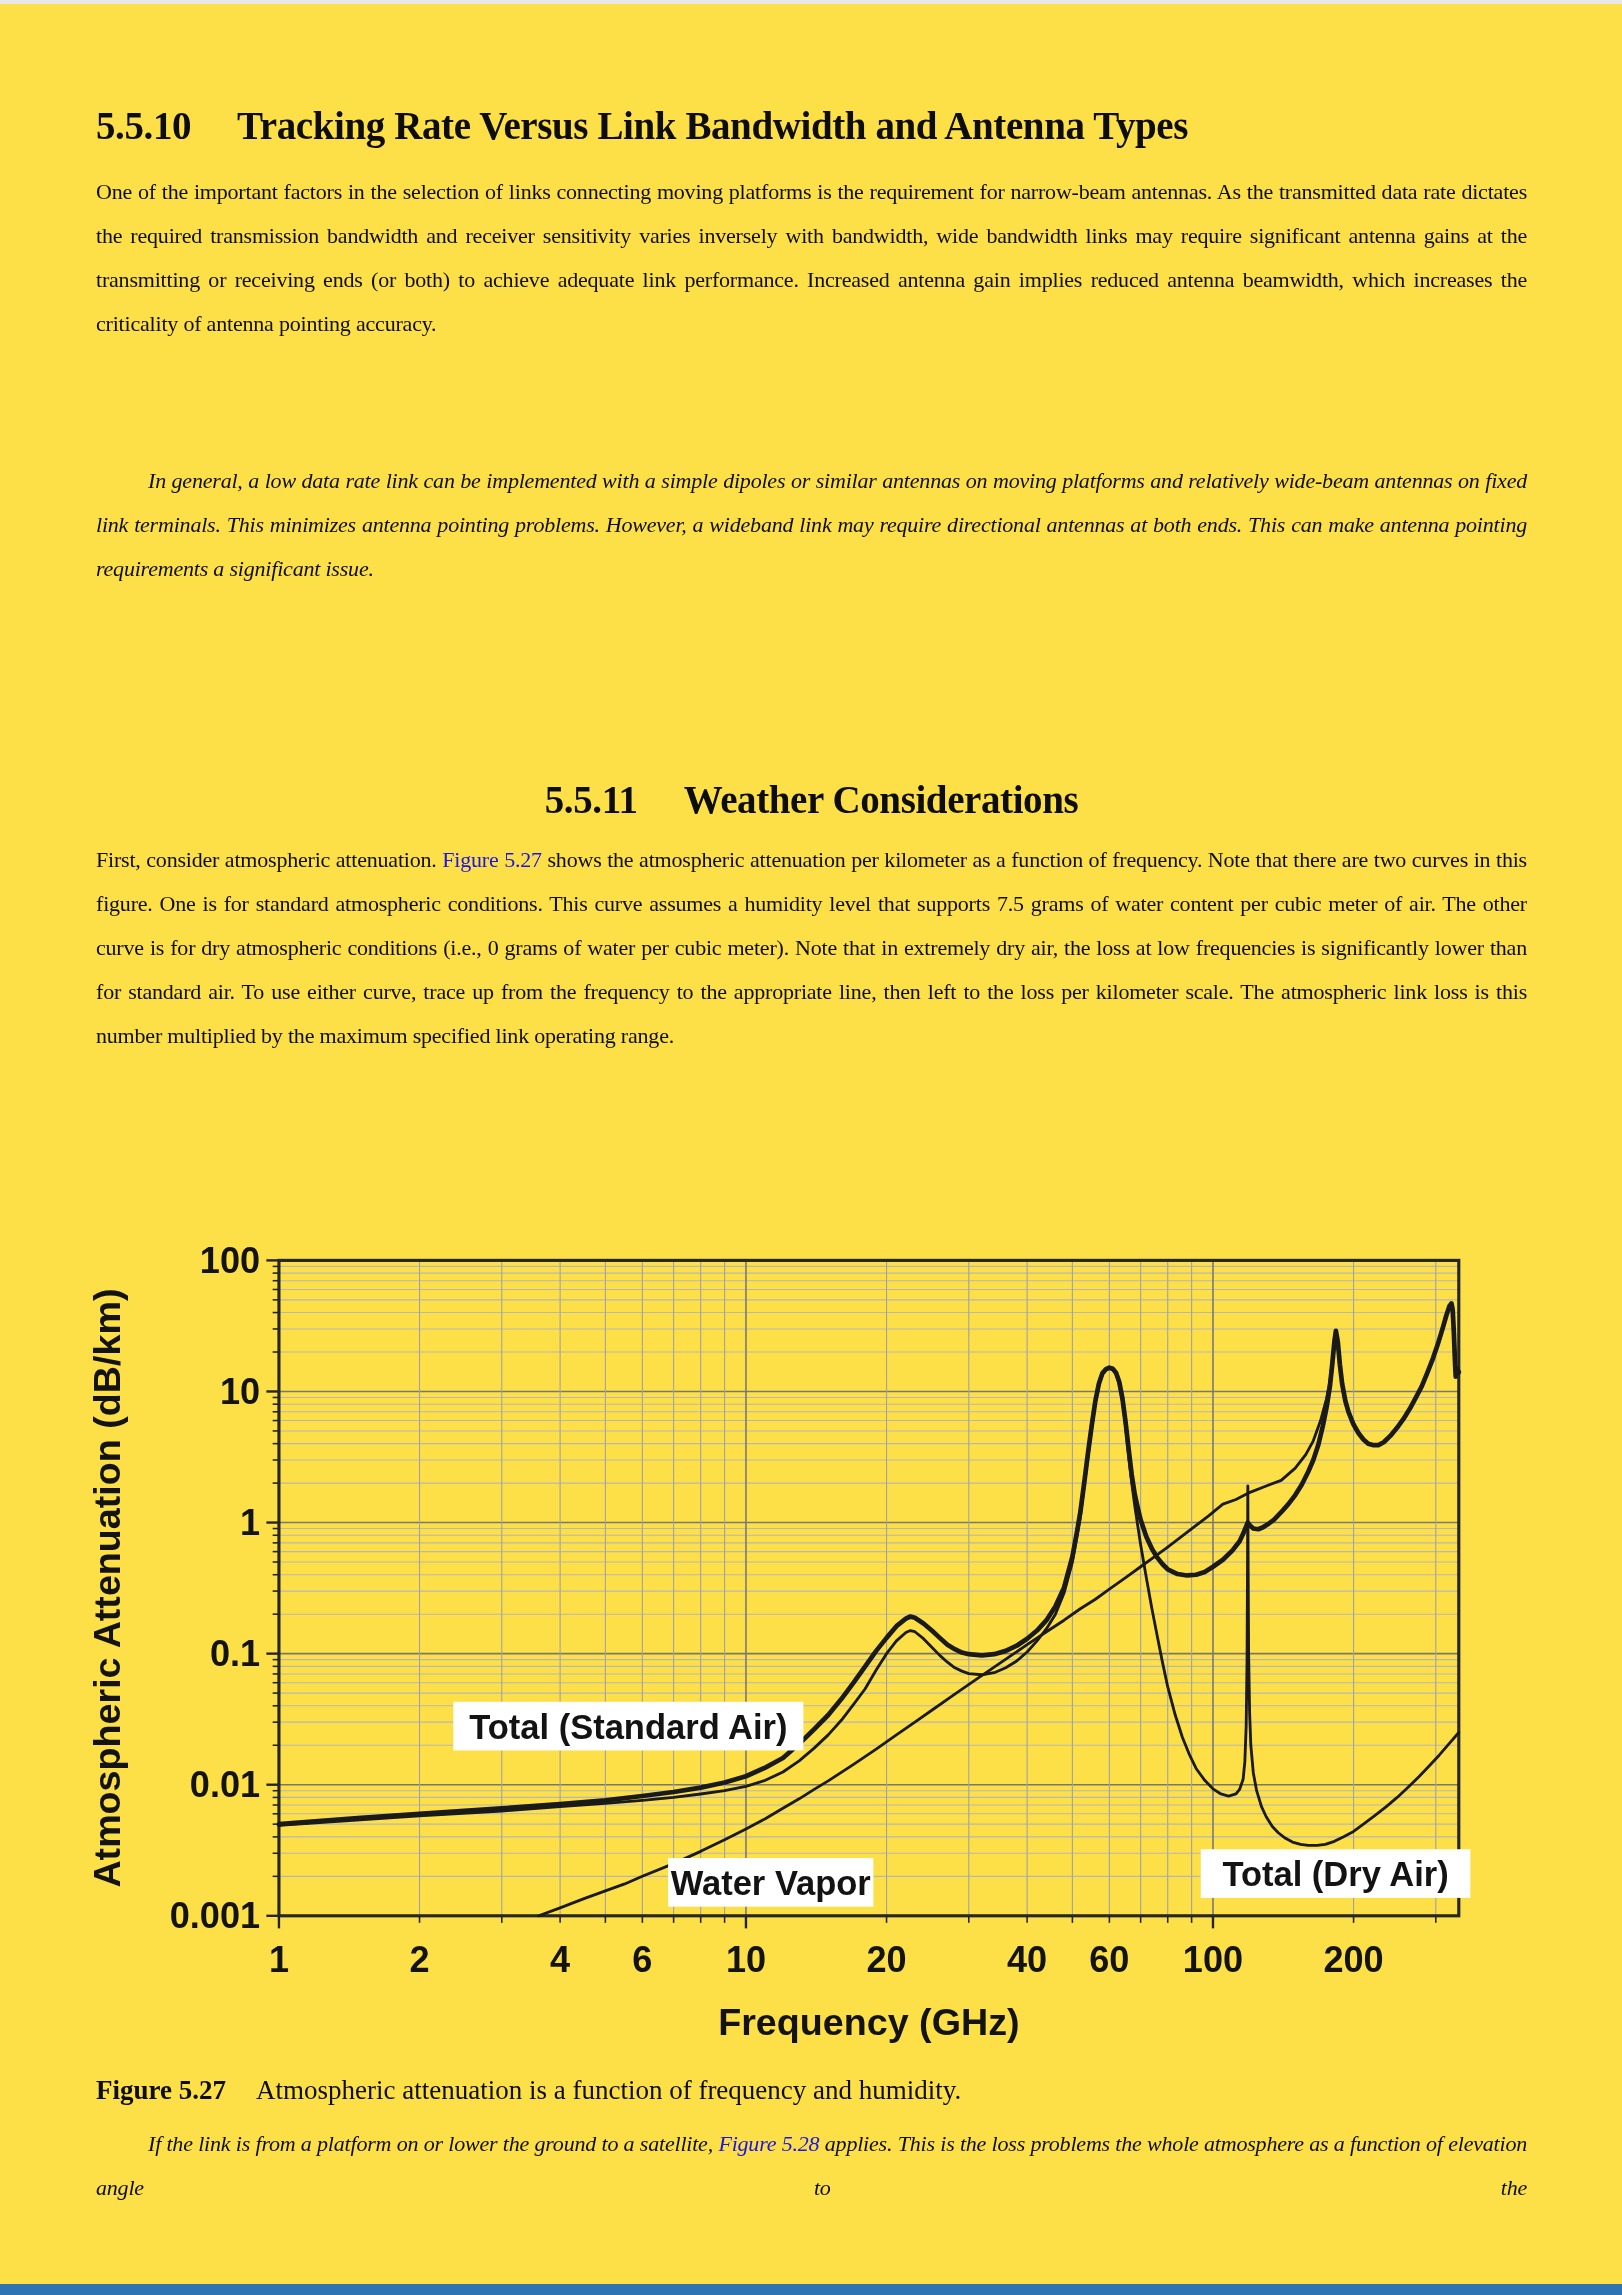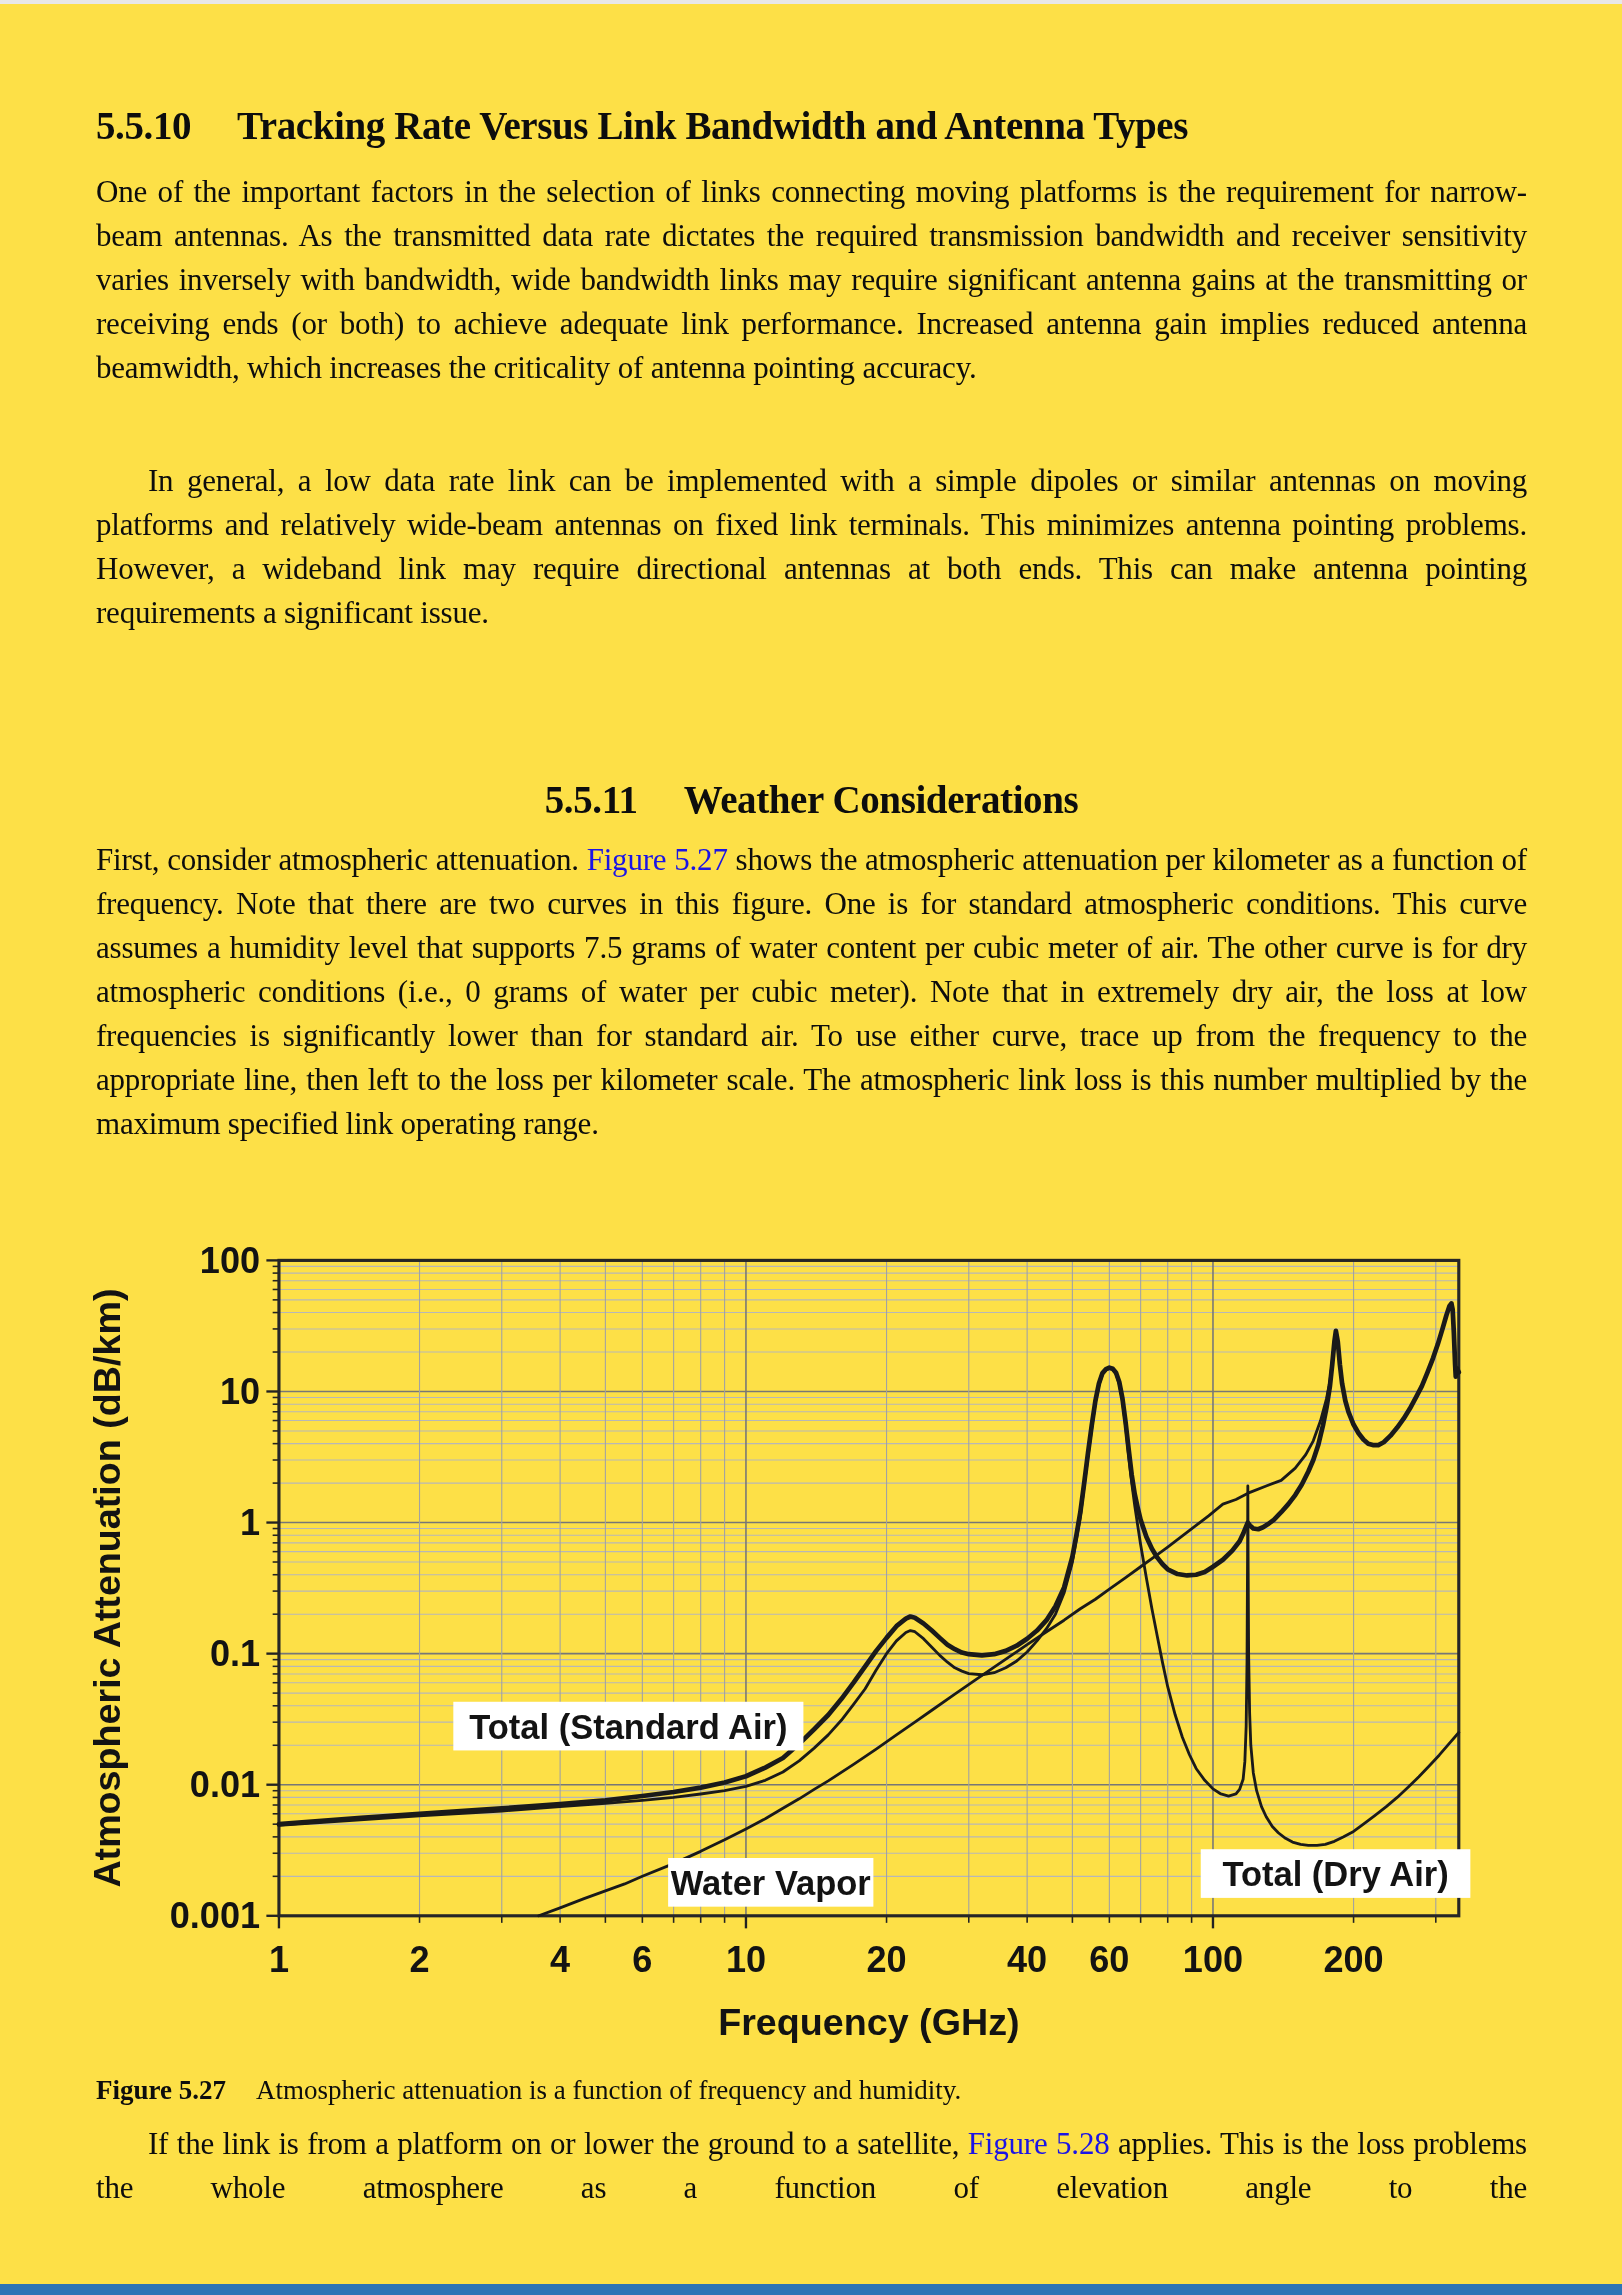--- a/index.html
+++ b/index.html
@@ -4,22 +4,22 @@
 <style>
   html,body{margin:0;padding:0;background:#e8e8e8;}
   .page{
     position:relative;width:1623px;height:2295px;background:#fde047;
     font-family:"Liberation Serif","DejaVu Serif",serif;color:#0d0d0d;
     overflow:hidden;margin:4px auto;
   }
   .abs{position:absolute;left:96px;width:1431px;}
   h1,h2{margin:0;font-size:39px;font-weight:bold;line-height:1.15;letter-spacing:-0.4px;}
   .secnum{margin-right:46px;}
-  p{margin:0;font-size:31px;line-height:44px;text-align:justify;letter-spacing:-0.2px;}
-  .indent{text-indent:52px;}
+  p{margin:0;font-size:22px;line-height:44px;text-align:justify;letter-spacing:-0.2px;}
+  .indent{text-indent:52px;font-style:italic;}
   .justify-last{text-align-last:justify;}
   a.figlink{text-decoration:none;cursor:pointer;}
   .caption{font-size:27px;line-height:1.3;}
   .cap-label{font-weight:bold;margin-right:30px;}
   #atten-chart{position:absolute;left:0;top:1225px;}
   #atten-chart .tk{font:bold 46px "Liberation Sans","DejaVu Sans",sans-serif;fill:#131313;}
   #atten-chart .axt{font:bold 48px "Liberation Sans","DejaVu Sans",sans-serif;fill:#131313;}
   #atten-chart .cl{font:bold 44px "Liberation Sans","DejaVu Sans",sans-serif;fill:#131313;}
   .bottom-bar{position:absolute;left:0;top:2280px;width:1623px;height:15.7px;}
 </style>

